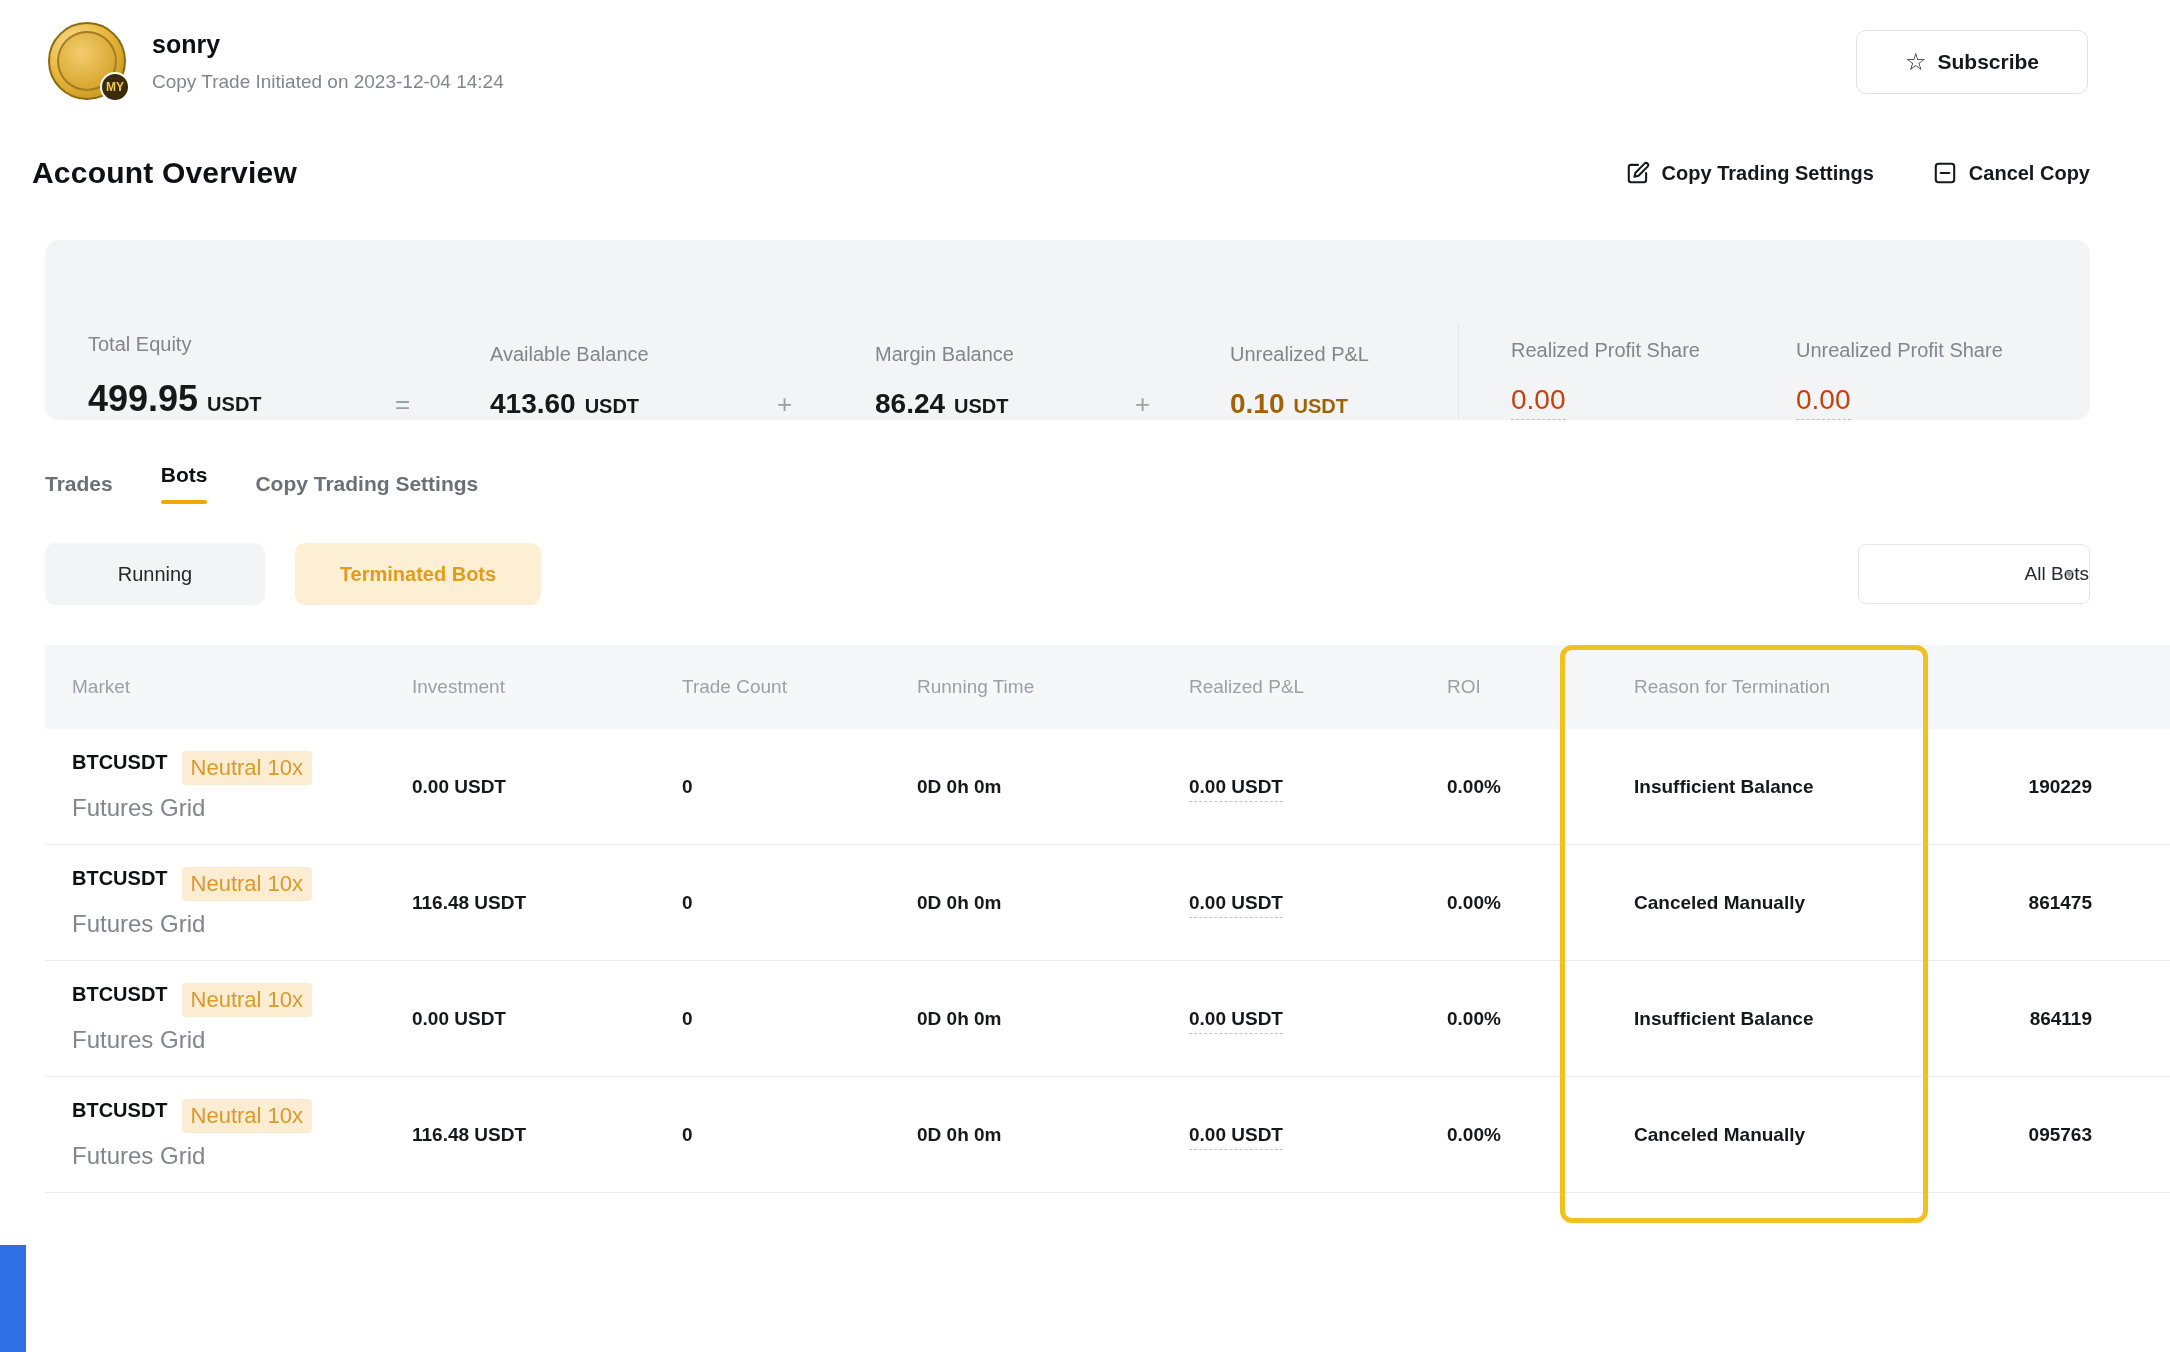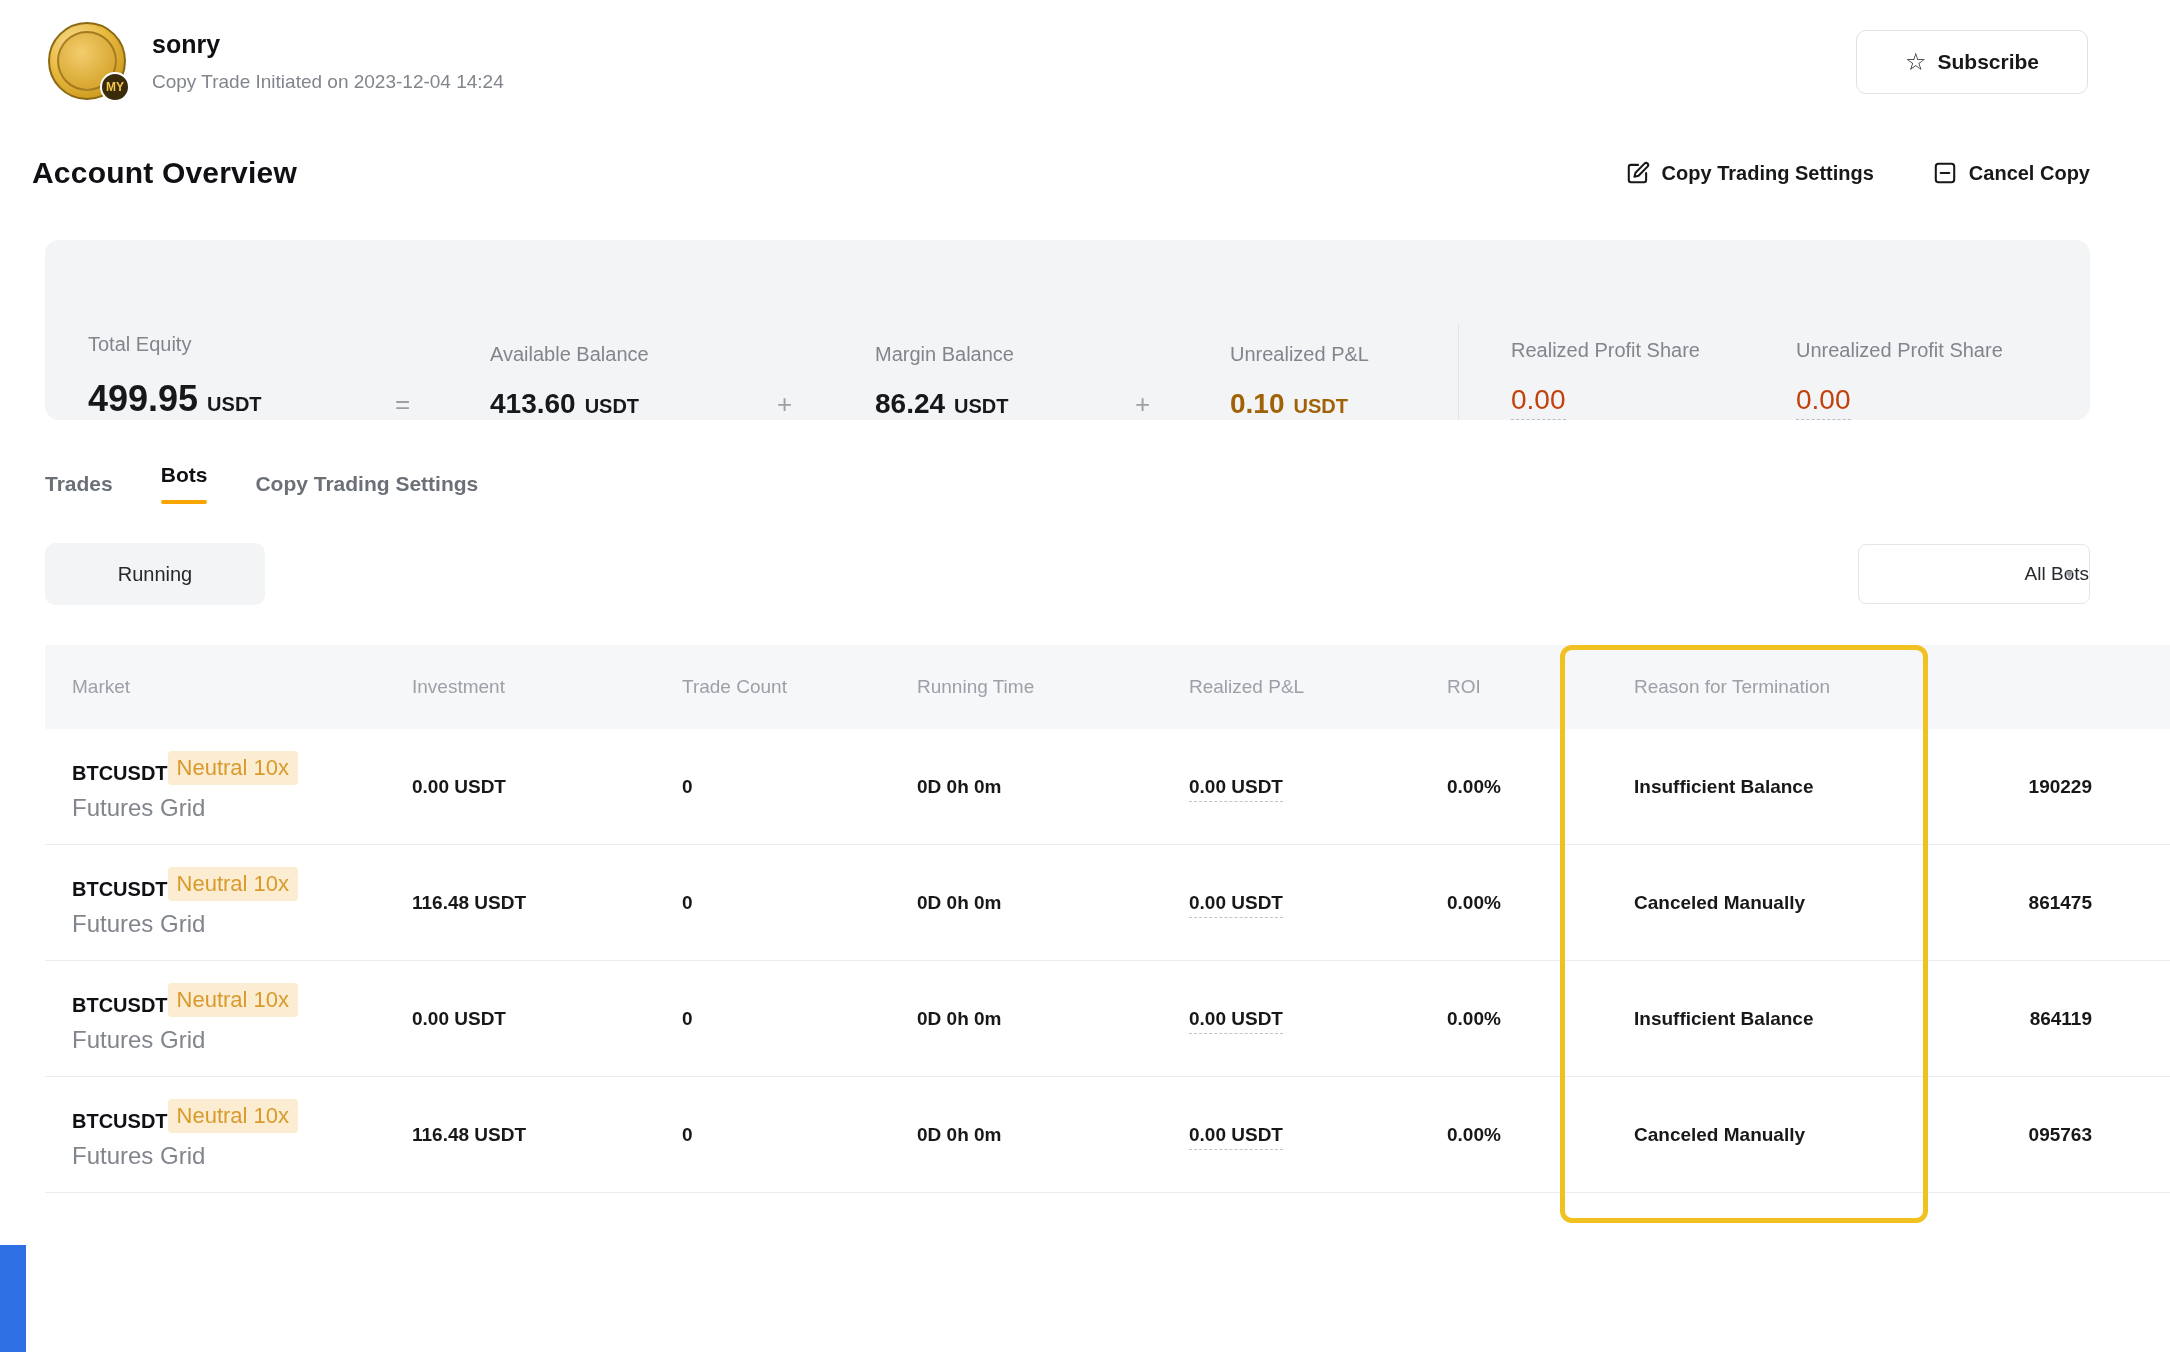--- a/index.html
+++ b/index.html
@@ -111,21 +111,21 @@
   .bots-table { position: absolute; top: 645px; left: 45px; width: 2125px; }
   .tgrid {
     display: grid;
     grid-template-columns: 340px 270px 235px 272px 258px 187px 355px 1fr;
     align-items: center;
   }
   .thead { height: 84px; background: #f6f7f8; color: #9ca0a8; font-size: 19px; }
   .thead > div { padding-left: 27px; white-space: nowrap; }
   .trow { min-height: 116px; border-bottom: 1px solid #ececee; font-size: 19px; font-weight: 700; color: #17181a; }
   .trow > .cell { padding-left: 27px; }
-  .market-top { display: flex; align-items: flex-end; }
+  .market-top { display: flex; align-items: flex-start; gap: 14px; }
   .market-name { font-size: 20px; font-weight: 700; color: #0f1014; white-space: nowrap; }
   .market-badge { background: #fbecd2; color: #d89a2b; font-size: 22px; font-weight: 500; padding: 4px 9px; border-radius: 4px; white-space: nowrap; }
   .market-sub { margin-top: 9px; font-size: 24px; font-weight: 400; color: #81858c; }
   .dashed { border-bottom: 1px dashed #bfc4ca; padding-bottom: 4px; }
   .id-cell { text-align: right; padding-right: 78px !important; padding-left: 0 !important; }
 
   
   .reason-highlight {
     position: absolute; top: 645px; left: 1560px; width: 368px; height: 578px;
     border: 5px solid #f1c021; border-radius: 12px;
@@ -234,20 +234,21 @@
       <span class="tab-underline"></span>
     </button>
     <button class="tab">
       <span class="tab-label">Copy Trading Settings</span>
 
     </button>
   </div>
 
   <div class="filter-row">
     <button class="pill-btn running-btn">Running</button>
+    <button class="pill-btn terminated-btn">Terminated Bots</button>
     <div class="bots-dropdown">
       <span>All Bots</span>
       <span class="dropdown-caret">▾</span>
     </div>
   </div>
 
   <div class="bots-table">
     <div class="tgrid thead">
       <div>Market</div>
       <div>Investment</div>

